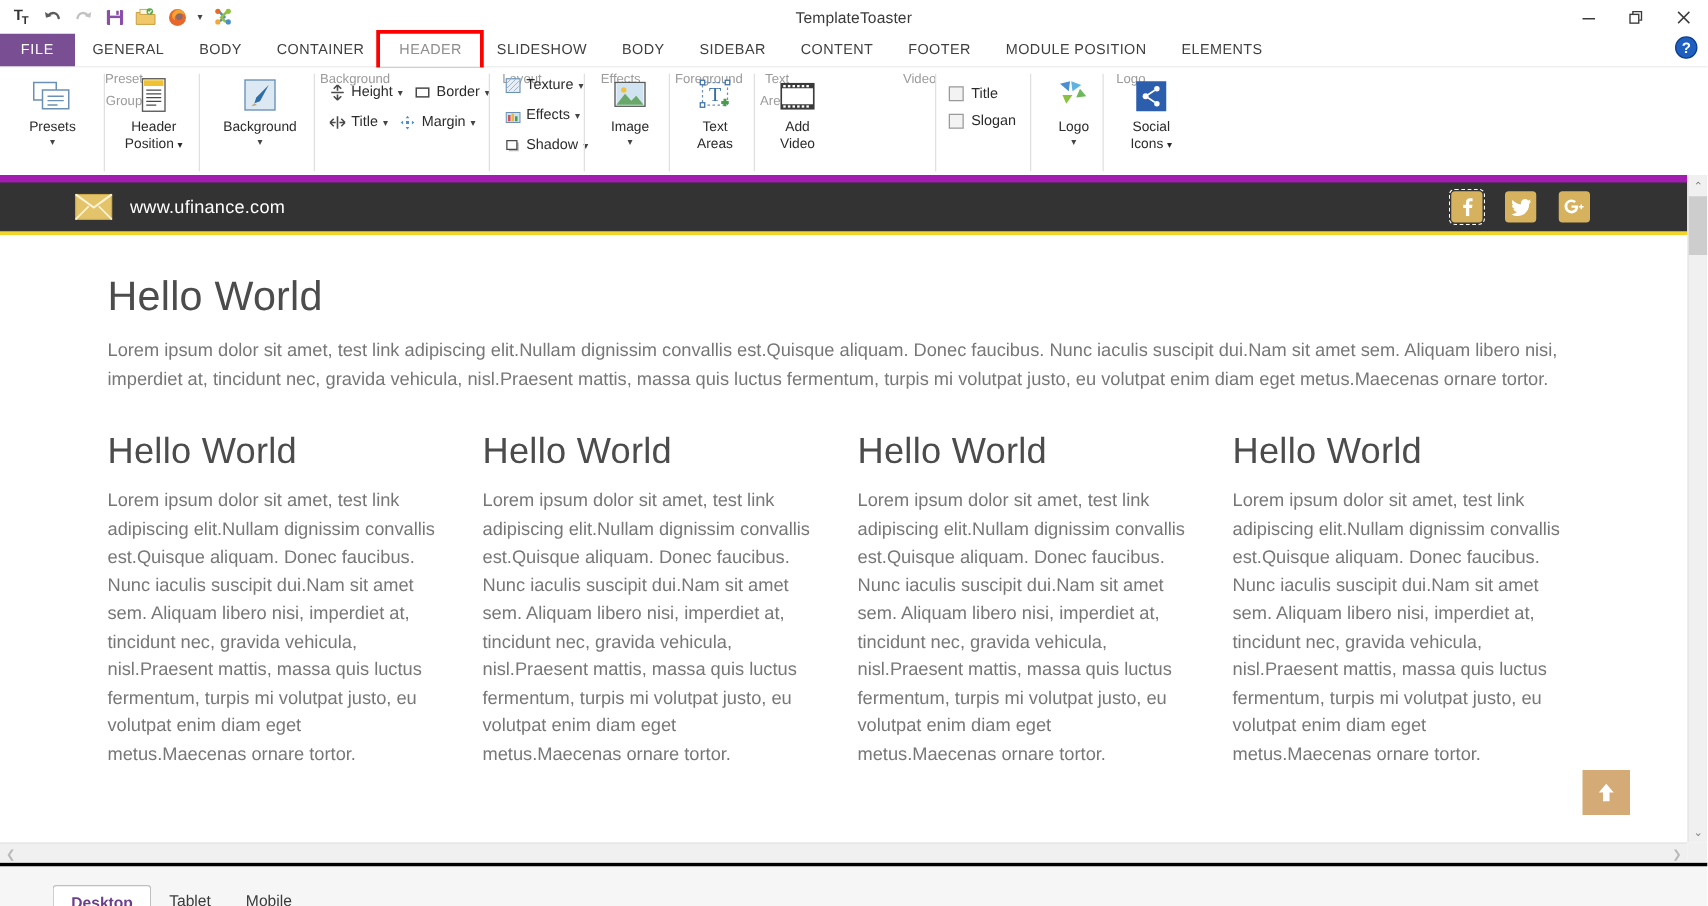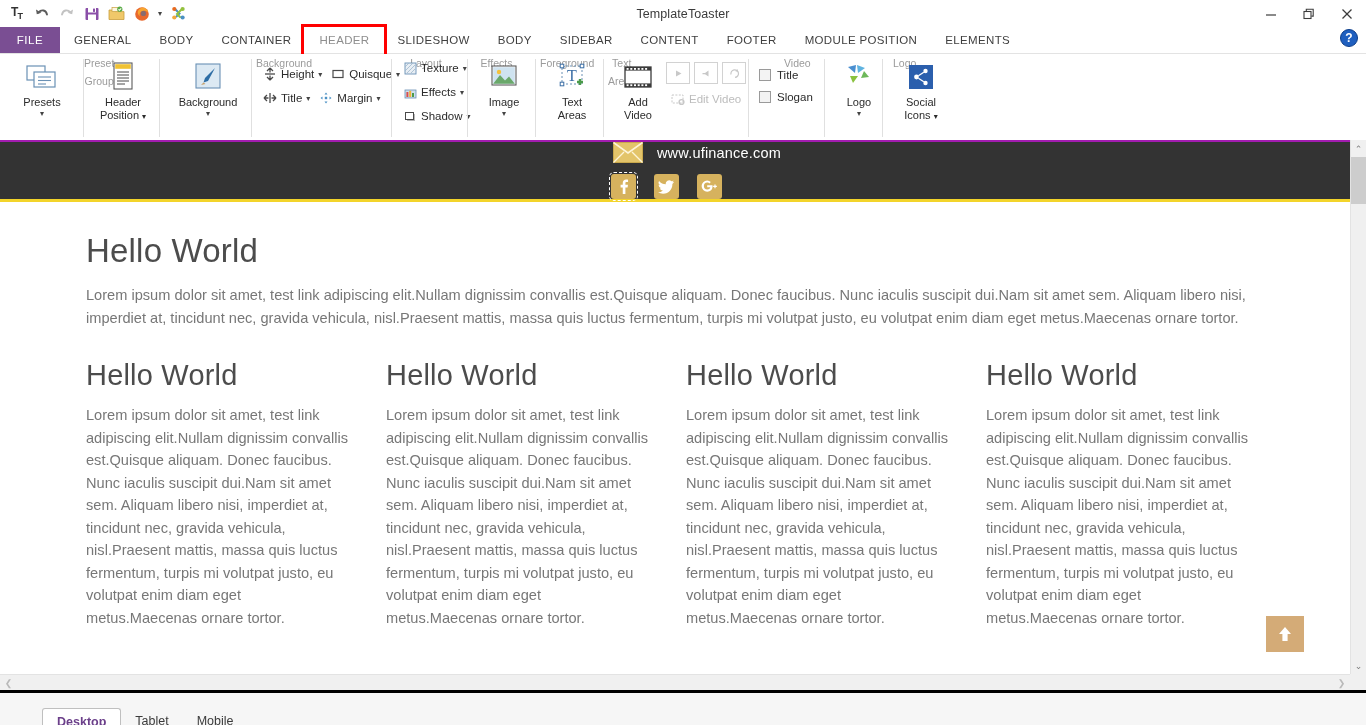--- a/index.html
+++ b/index.html
@@ -104,24 +104,23 @@
   .vidbtn{
     width:24px;height:22px;border:1px solid #d2d2d2;background:#fff;
     display:flex;align-items:center;justify-content:center;margin-right:4px;cursor:default;
   }
 
   
   .canvas-wrap{position:relative;height:550px;background:#fff;overflow:hidden;}
   .canvas{position:absolute;left:0;top:0;right:16px;bottom:16px;overflow:hidden;background:#fff;}
 
   .site-header{
-    height:62px;background:#333333;border-top:2px solid #a21caf;border-bottom:3px solid #f3d42a;
+    height:48px;background:#333333;border-top:6px solid #a21caf;border-bottom:3px solid #f3d42a;
     display:flex;align-items:center;justify-content:space-between;padding:0 16px 0 60px;
     position:relative;
-    flex-direction:column;
   }
   .hdr-left{display:flex;align-items:center;gap:14px;}
   .mail-ico{width:30px;height:21px;position:relative;}
   .site-url{color:#ffffff;font-size:14.5px;letter-spacing:.2px;}
   .hdr-social{display:flex;align-items:center;gap:18px;padding-right:62px;}
   .soc{
     width:25px;height:25px;background:#d6b25e;border-radius:3px;
     display:flex;align-items:center;justify-content:center;color:#ffffff;
     font-size:14px;font-weight:bold;cursor:default;
   }
@@ -352,21 +351,21 @@
           </span>
           <span>Height</span>
           <span class="caret">▾</span>
         </div>
         <div class="smallrow">
           <span class="si">
             <svg width="14" height="14" viewBox="0 0 14 14">
                 <rect x="2" y="3.5" width="10" height="7" fill="none" stroke="#4a4a4a" stroke-width="1.2"></rect>
               </svg>
           </span>
-          <span>Quisque</span>
+          <span>Border</span>
           <span class="caret">▾</span>
         </div>
       </div>
       <div style="display:flex;">
         <div class="smallrow">
           <span class="si">
             <svg width="14" height="14" viewBox="0 0 14 14">
               <path d="M1 7 L4 4 M1 7 L4 10 M1 7 H5.5" stroke="#4a4a4a" stroke-width="1.3" fill="none"></path>
               <line x1="7" y1="2" x2="7" y2="12" stroke="#4a4a4a" stroke-width="1.3"></line>
               <path d="M13 7 L10 4 M13 7 L10 10 M13 7 H8.5" stroke="#4a4a4a" stroke-width="1.3" fill="none"></path>
@@ -485,49 +484,20 @@
               <rect x="12" y="20.3" width="2" height="1.8"></rect>
                 <rect x="15.7" y="20.3" width="2" height="1.8"></rect>
               <rect x="19.4" y="20.3" width="2" height="1.8"></rect>
                 <rect x="23.1" y="20.3" width="2" height="1.8"></rect>
             </g>
           </svg>
         </div>
         <div class="lbl">Add<br>Video</div>
       </div>
 
-      <div style="display:flex;flex-direction:column;padding-top:4px;">
-        <div style="display:flex;">
-          <div class="vidbtn">
-            <svg width="9" height="9" viewBox="0 0 9 9">
-                <path d="M2 1.5 L7.5 4.5 L2 7.5 Z" fill="#c8c8c8"></path>
-              </svg>
-          </div>
-          <div class="vidbtn">
-            <svg width="10" height="9" viewBox="0 0 10 9">
-                <path d="M7.5 1.5 L4 4 H1.5 v1.2 H4 L7.5 7.5 Z" fill="#c8c8c8"></path>
-              </svg>
-          </div>
-          <div class="vidbtn">
-            <svg width="11" height="11" viewBox="0 0 11 11">
-              <path d="M2 6.5 A3.8 3.8 0 1 1 6 9.4" fill="none" stroke="#c8c8c8" stroke-width="1.2"></path>
-              <path d="M8.5 1 L9.2 4 L6.4 3.2 Z" fill="#c8c8c8"></path>
-            </svg>
-          </div>
-        </div>
-        <div class="smallrow disabled" style="margin-top:3px;">
-          <span class="si">
-            <svg width="15" height="13" viewBox="0 0 15 13">
-              <rect x="1" y="2" width="11" height="8" fill="none" stroke="#c8c8c8" stroke-width="1" stroke-dasharray="2,1.4"></rect>
-              <circle cx="10.5" cy="9" r="2.4" fill="none" stroke="#c8c8c8" stroke-width="1.4"></circle>
-            </svg>
-          </span>
-          <span>Edit Video</span>
-        </div>
-      </div>
     </div>
     <div class="rlabel" style="padding-left:28px;">Video</div>
   </div>
 
   <div class="rgroup" style="width:76px;">
     <div class="rbody" style="flex-direction:column;padding-top:10px;">
       <div class="chkrow">
         <span class="chkbox"></span>
         <span>Title</span>
       </div>

